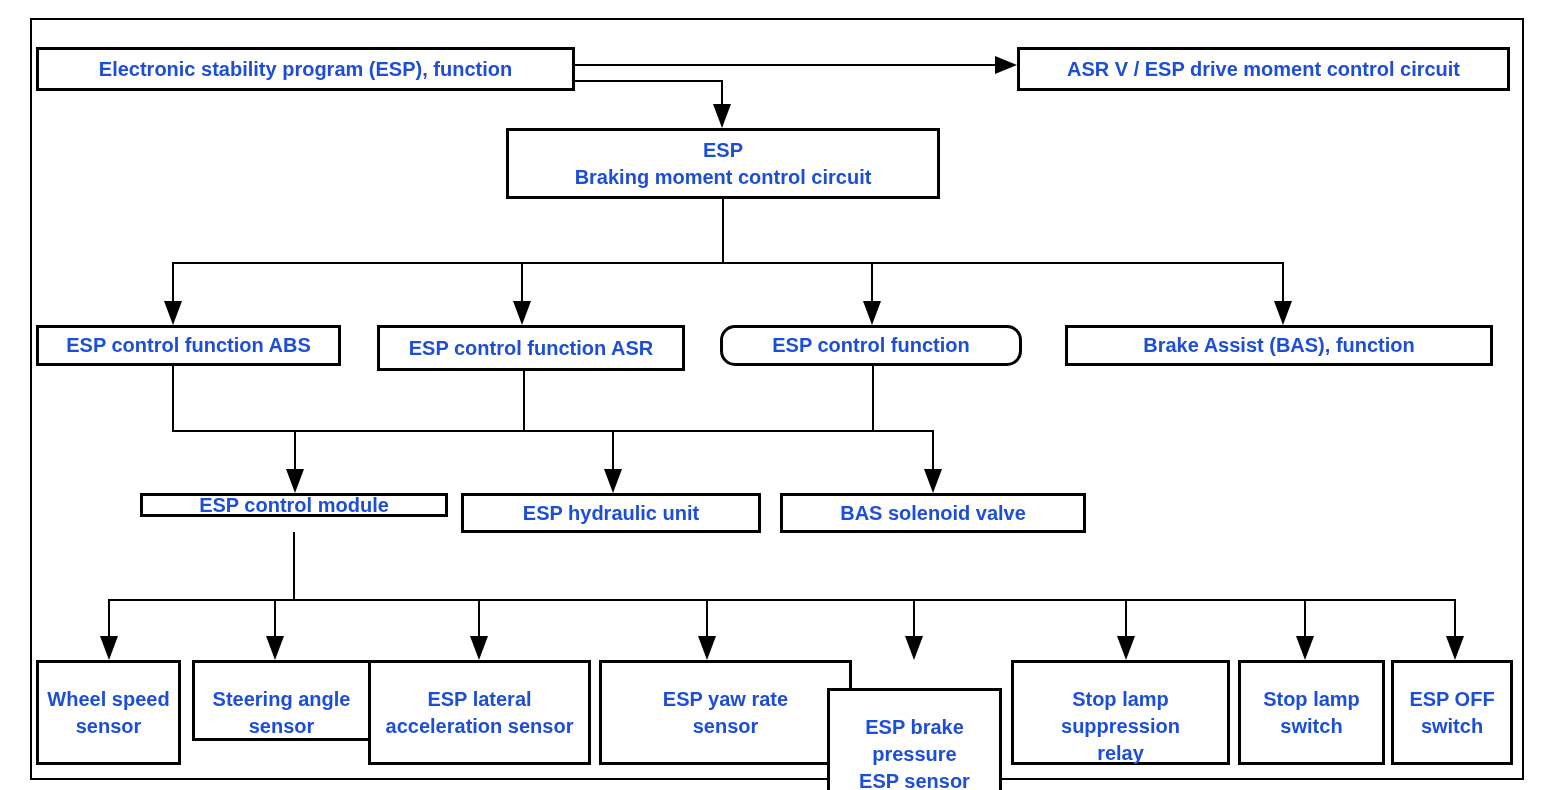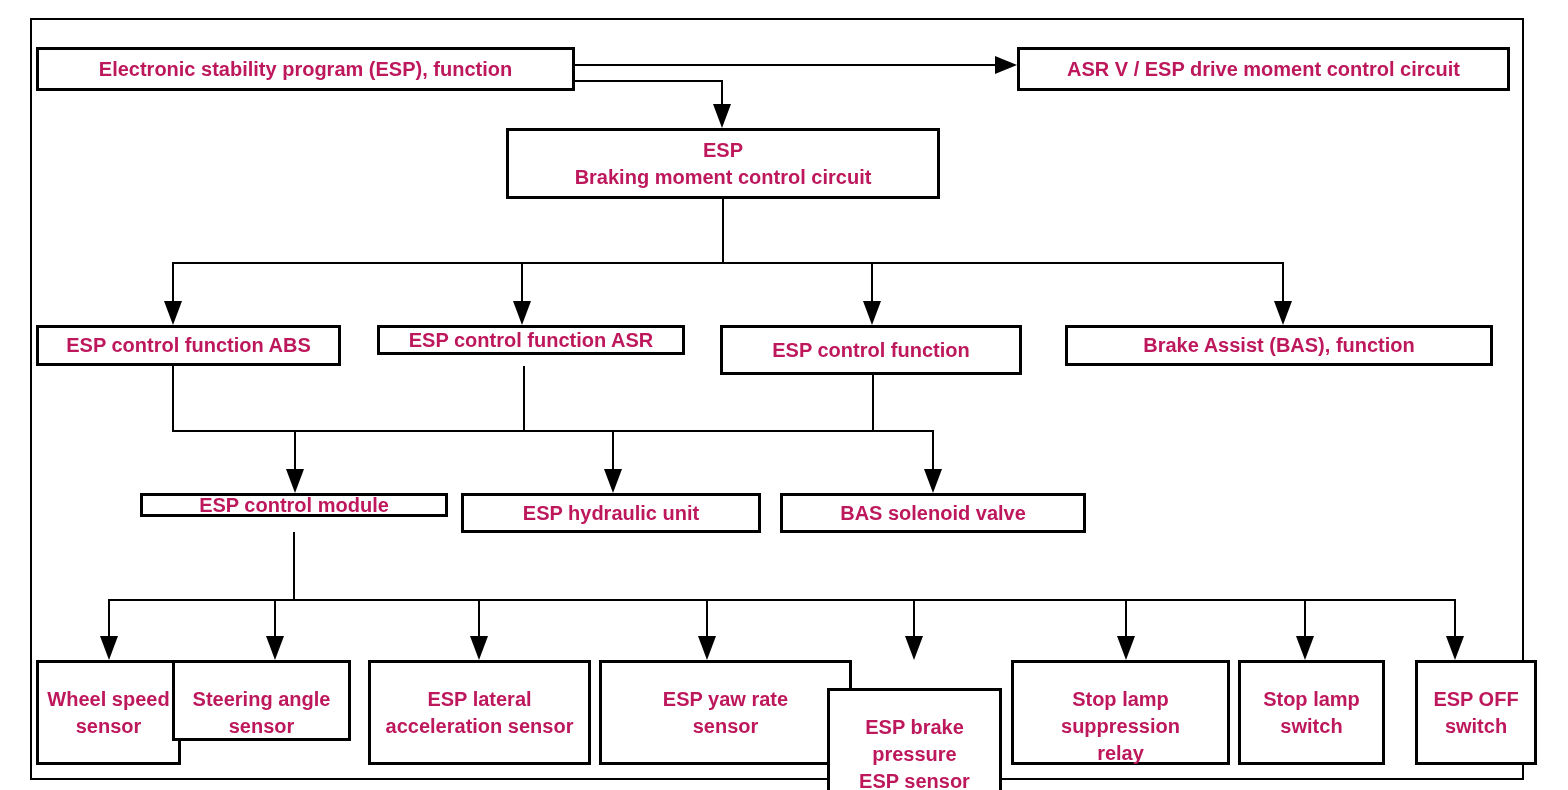--- a/index.html
+++ b/index.html
@@ -28,21 +28,21 @@
     box-sizing: border-box;
     background: #ffffff;
     border: 3px solid #000000;
     display: flex;
     align-items: center;
     justify-content: center;
     text-align: center;
     font-weight: bold;
     font-size: 20px;
     line-height: 27px;
-    color: #be185d;
+    color: #1d4ed8;
     cursor: pointer;
   }
   .node span { white-space: pre-line; }
   .node.top-text { align-items: flex-start; padding-top: 23px; }
 </style>
 </head>
 <body>
 
 <div class="canvas">
 
@@ -111,45 +111,45 @@
   </div>
 
   <div class="node" style="left:506px; top:128px; width:434px; height:71px;">
     <span>ESP
 Braking moment control circuit</span>
   </div>
 
   <div class="node" style="left:36px; top:325px; width:305px; height:41px;">
     <span>ESP control function ABS</span>
   </div>
-  <div class="node" style="left:377px; top:325px; width:308px; height:30px;">
+  <div class="node" style="left:377px; top:325px; width:308px; height:46px;">
     <span>ESP control function ASR</span>
   </div>
-  <div class="node" style="left:720px; top:325px; width:302px; height:50px;">
+  <div class="node" style="left:720px; top:325px; width:302px; height:41px;border-radius:15px;">
     <span>ESP control function</span>
   </div>
   <div class="node" style="left:1065px; top:325px; width:428px; height:41px;">
     <span>Brake Assist (BAS), function</span>
   </div>
 
   <div class="node" style="left:140px; top:493px; width:308px; height:24px;">
     <span>ESP control module</span>
   </div>
   <div class="node" style="left:461px; top:493px; width:300px; height:40px;">
     <span>ESP hydraulic unit</span>
   </div>
   <div class="node" style="left:780px; top:493px; width:306px; height:40px;">
     <span>BAS solenoid valve</span>
   </div>
 
   <div class="node top-text" style="left:36px; top:660px; width:145px; height:105px;">
     <span>Wheel speed
 sensor</span>
   </div>
-  <div class="node top-text" style="left:172px; top:660px; width:179px; height:81px;">
+  <div class="node top-text" style="left:192px; top:660px; width:179px; height:81px;">
     <span>Steering angle
 sensor</span>
   </div>
   <div class="node top-text" style="left:368px; top:660px; width:223px; height:105px;">
     <span>ESP lateral
 acceleration sensor</span>
   </div>
   <div class="node top-text" style="left:599px; top:660px; width:253px; height:105px;">
     <span>ESP yaw rate
 sensor</span>
@@ -161,18 +161,18 @@
   </div>
   <div class="node top-text" style="left:1011px; top:660px; width:219px; height:105px;">
     <span>Stop lamp
 suppression
 relay</span>
   </div>
   <div class="node top-text" style="left:1238px; top:660px; width:147px; height:105px;">
     <span>Stop lamp
 switch</span>
   </div>
-  <div class="node top-text" style="left:1391px; top:660px; width:122px; height:105px;margin-left:24px;">
+  <div class="node top-text" style="left:1391px; top:660px; width:122px; height:105px;">
     <span>ESP OFF
 switch</span>
   </div>
 
 </div>
 
 </body></html>

